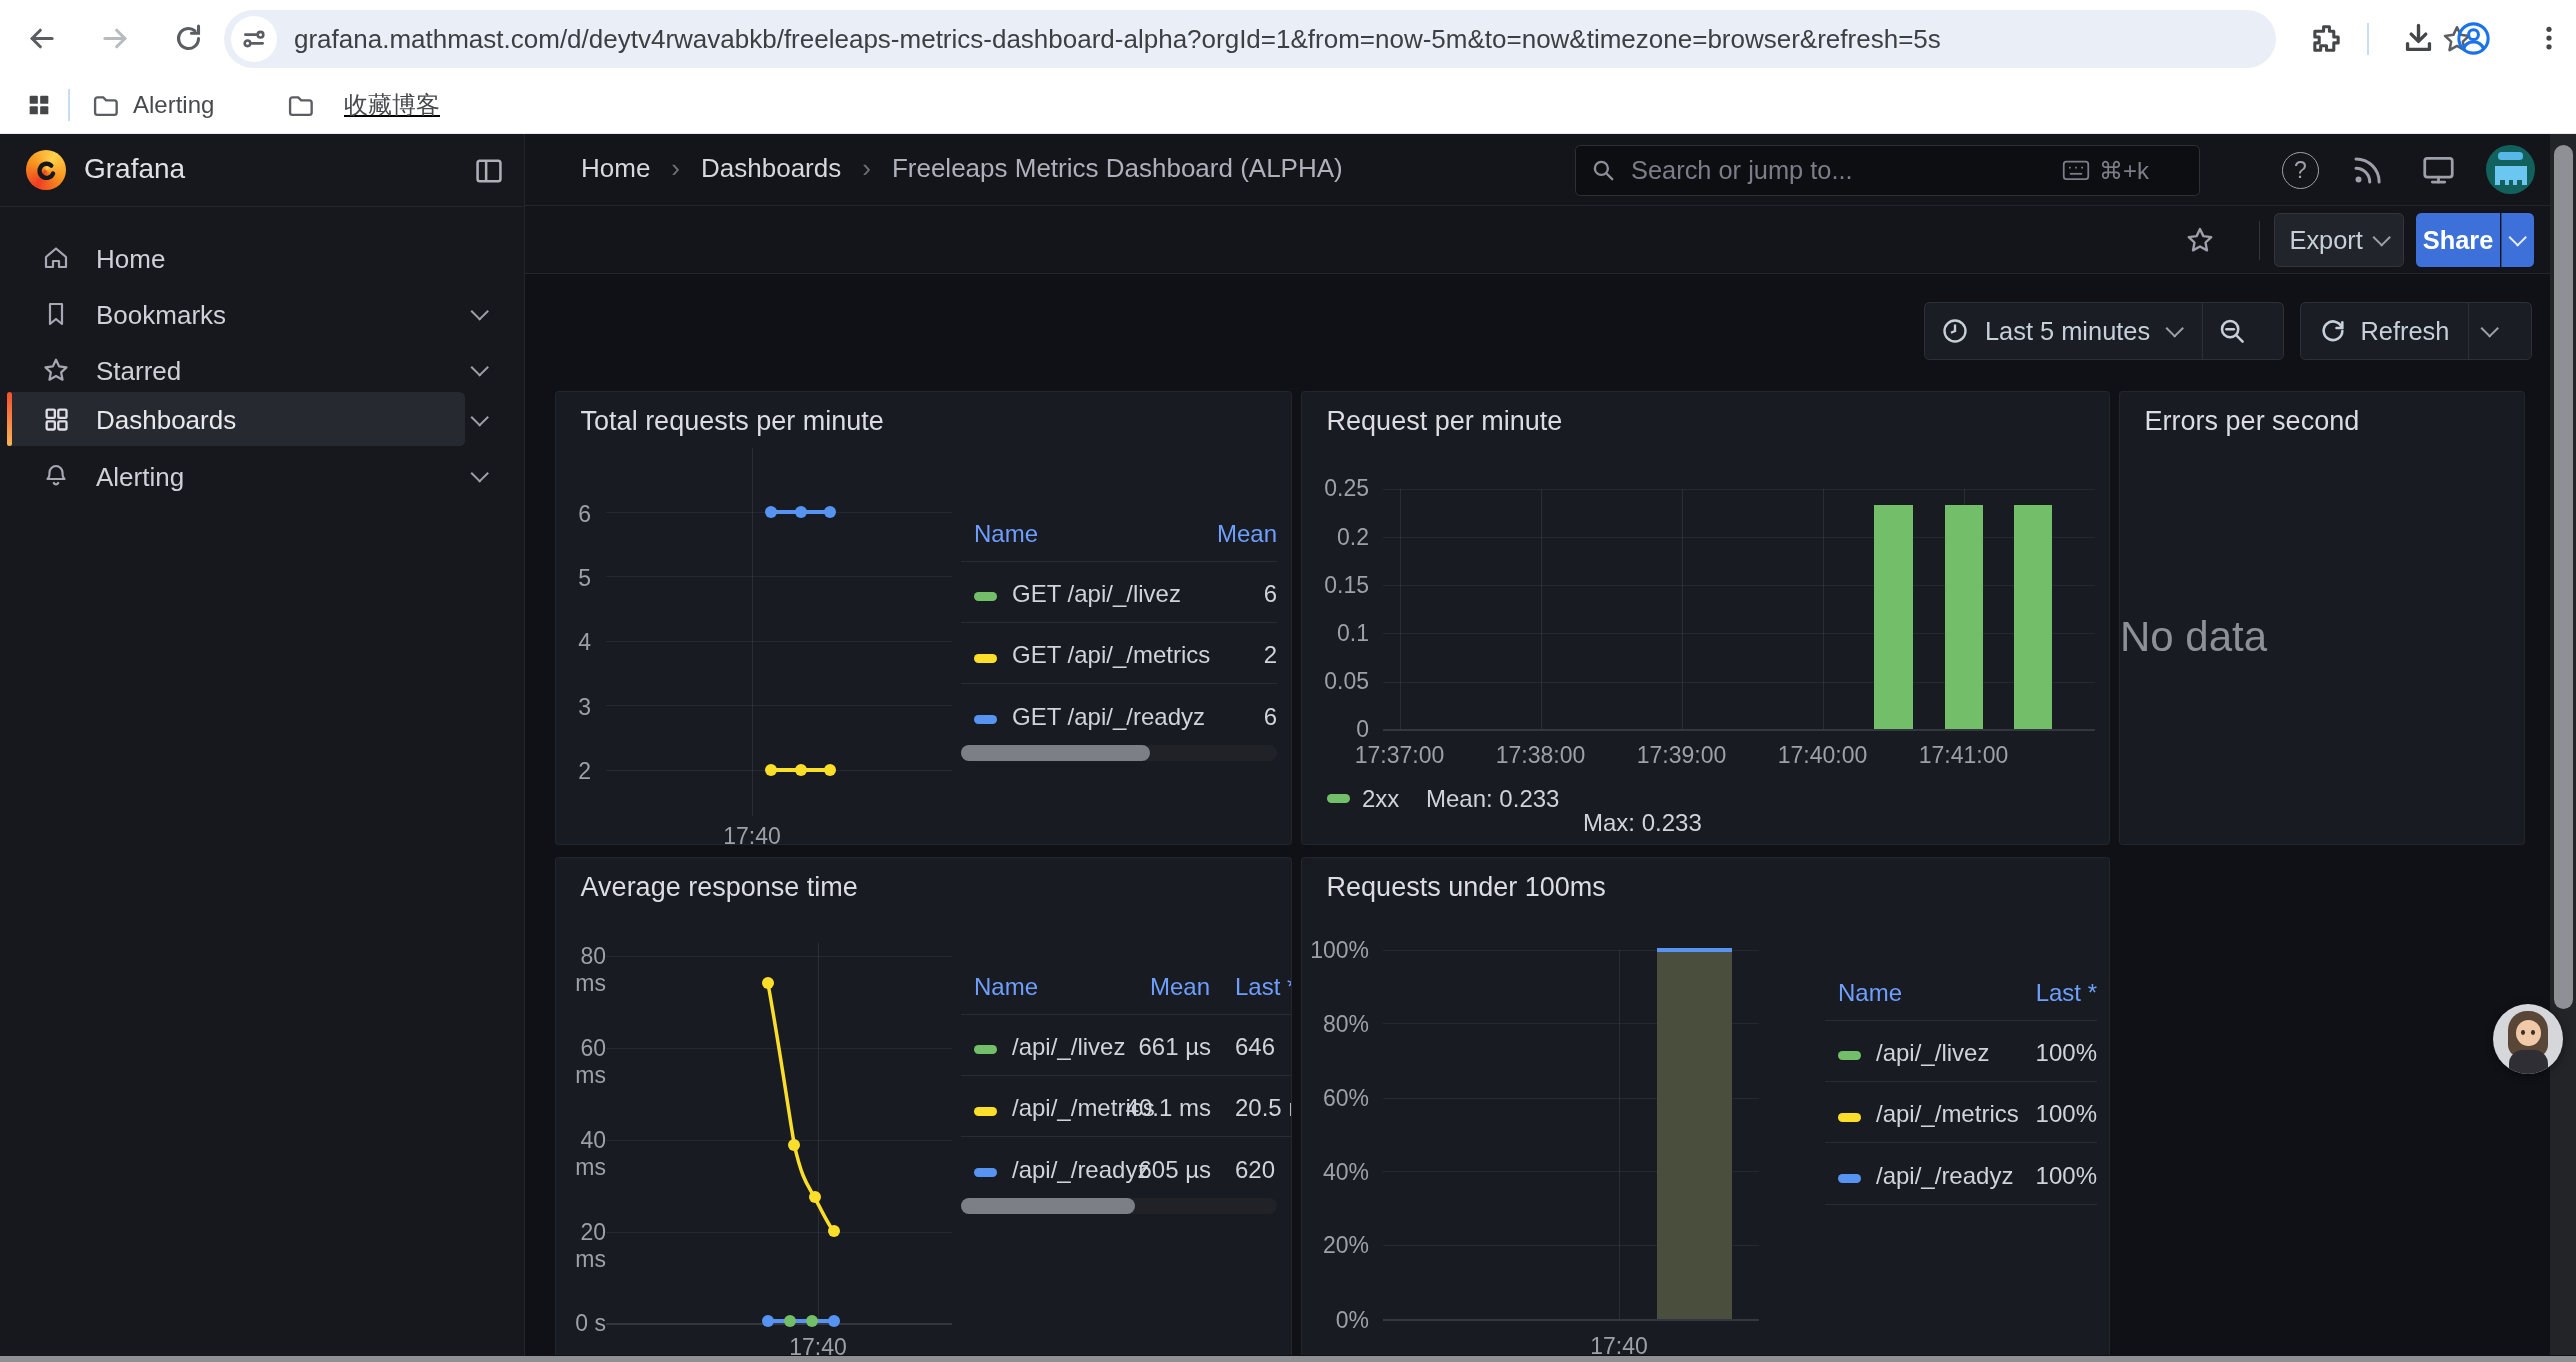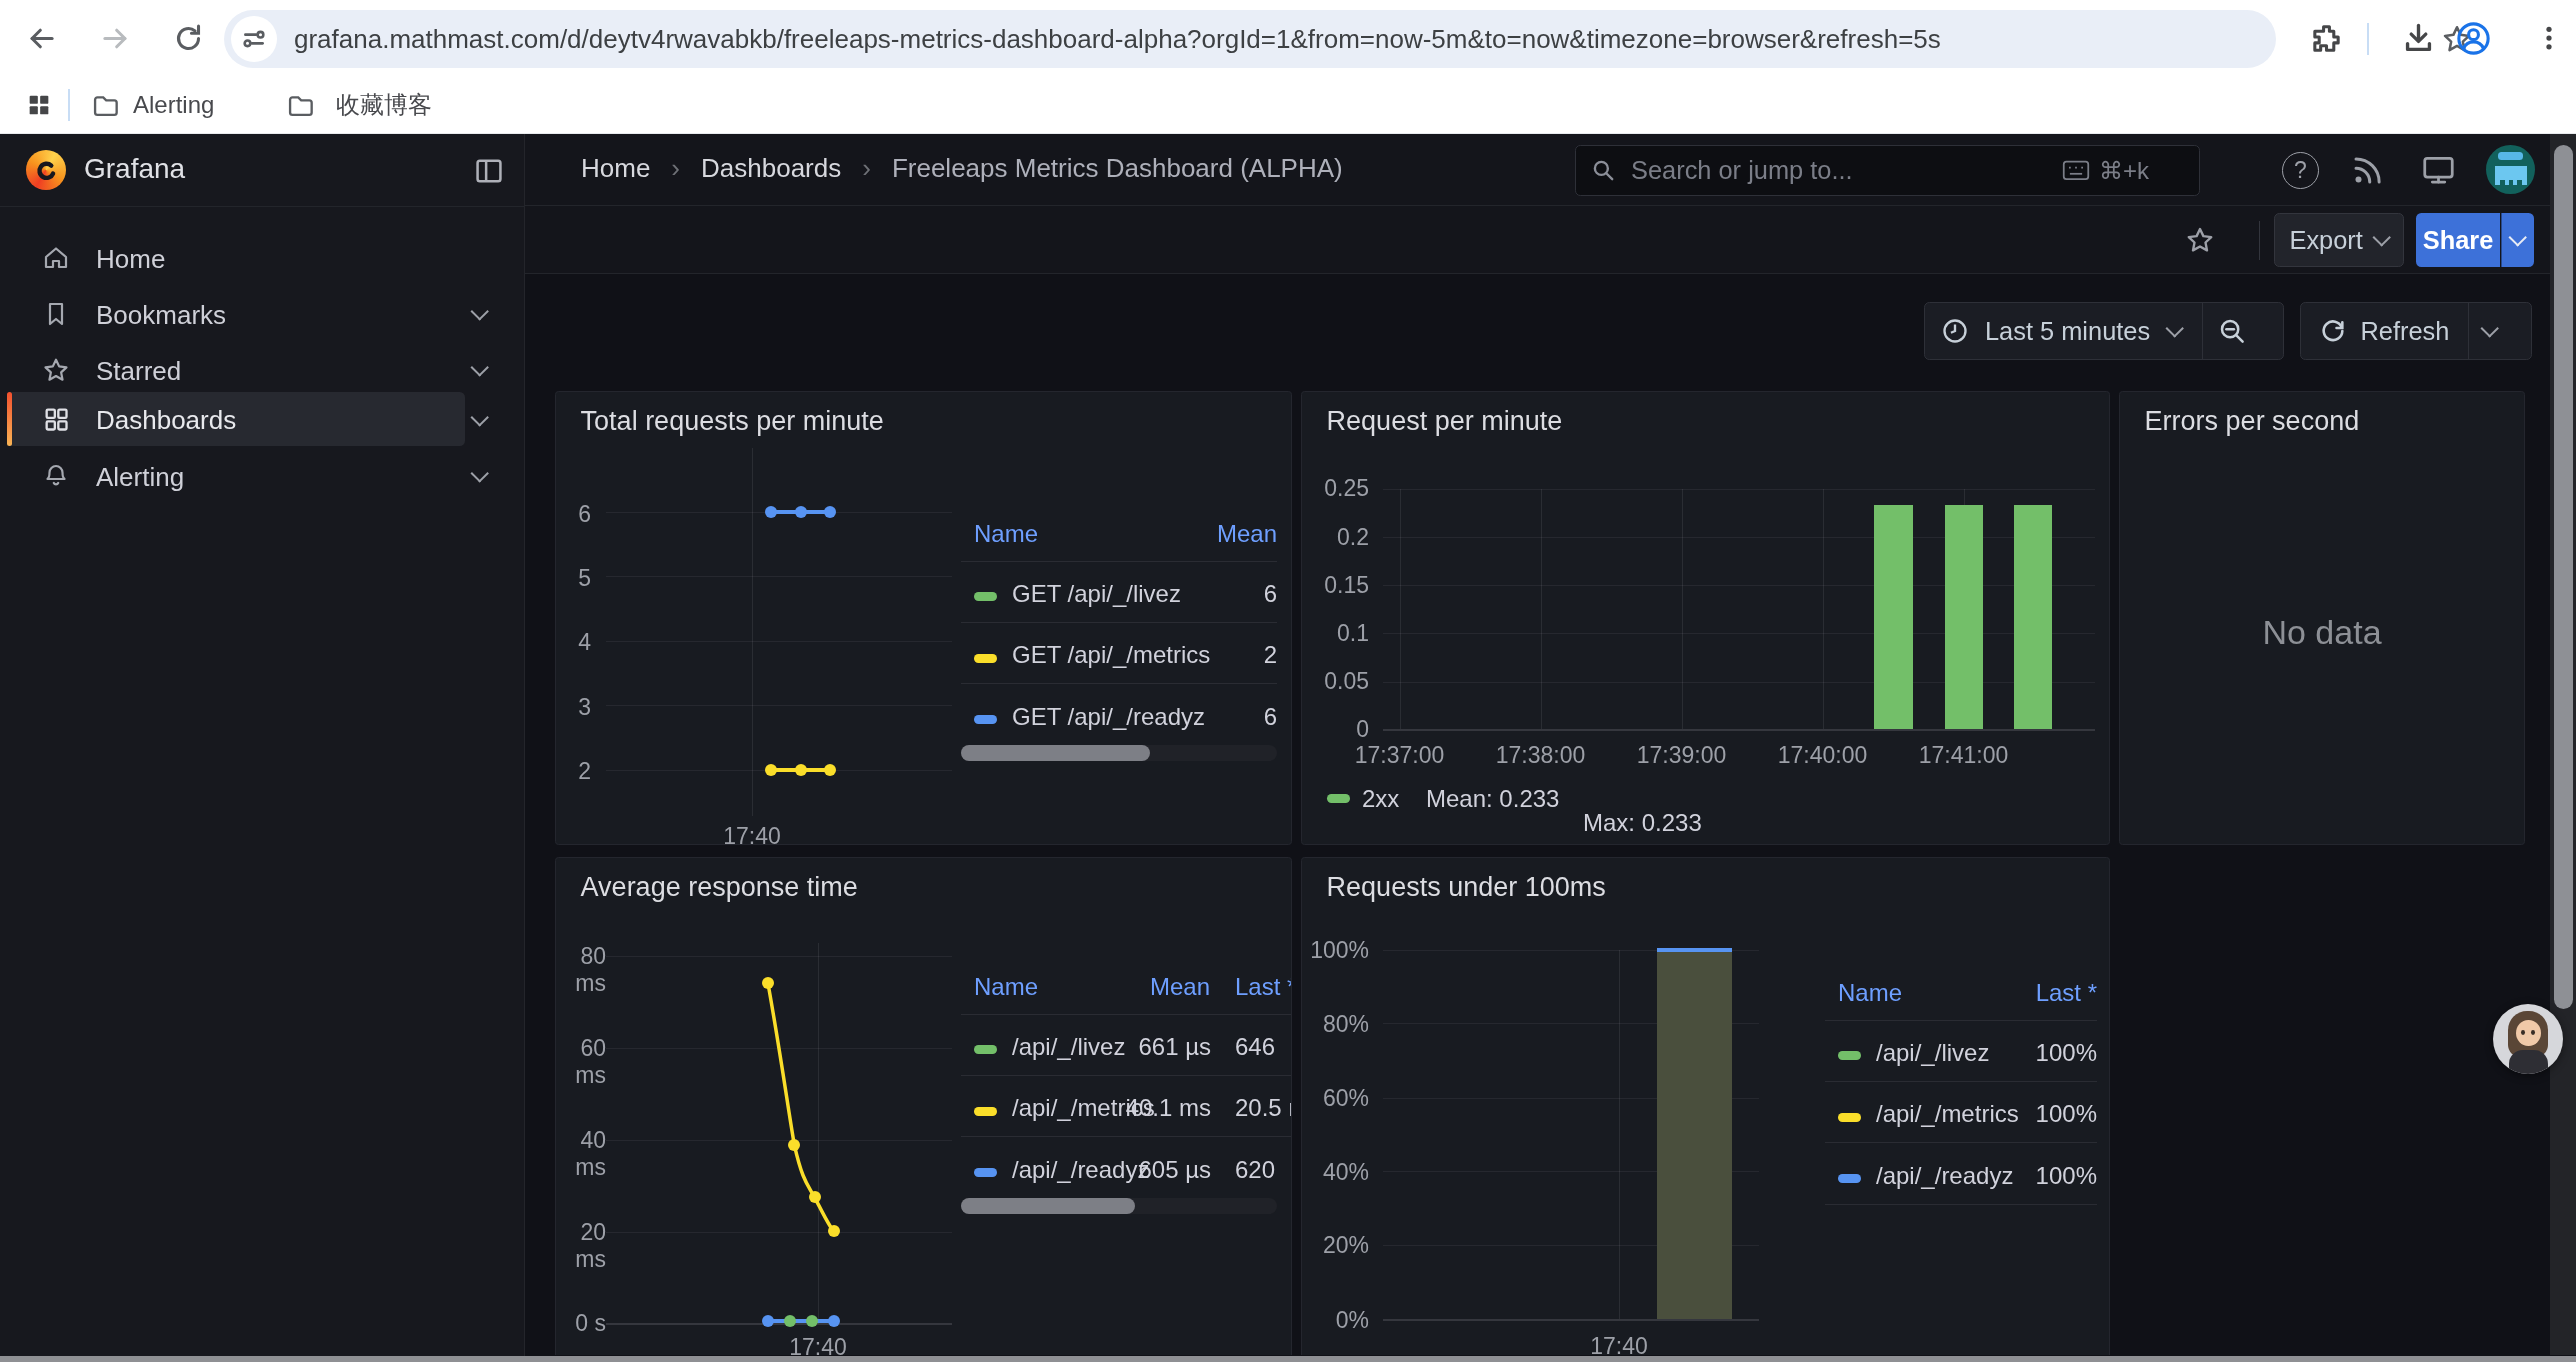--- a/index.html
+++ b/index.html
@@ -42,21 +42,21 @@
   .axisline{height:1.8px;background:rgba(204,204,220,0.16);}
   .dot{width:12.3px;height:12.3px;border-radius:50%;position:absolute;}
   .seriesline{height:3.5px;position:absolute;border-radius:1.8px;}
   .lgd-hdr{font-size:24px;color:#6e9fff;font-weight:500;}
   .lgd-txt{font-size:24px;color:#d1d2dc;}
   .lgd-val{font-size:24px;color:#d1d2dc;text-align:right;}
   .lgd-sep{height:0.9px;background:#2a2c33;}
   .pill{width:23px;height:8.8px;border-radius:4.4px;position:absolute;}
   .scrl-track{background:#202228;border-radius:8px;}
   .scrl-thumb{background:#7d7f86;border-radius:8px;}
-  .nodata{font-size:34px;color:#8d9096;text-align:center;}
+  .nodata{font-size:42px;color:#8d9096;}
 </style>
 </head>
 <body>
 
 <div id="screen">
 
   <div class="abs chrome" style="left:0;top:0;width:2576px;height:77px;">
     <svg class="abs" style="left:24.6px;top:22px;" width="33" height="33" viewBox="0 0 28 28" fill="none" stroke="#5a5d61" stroke-width="2.6" stroke-linecap="round" stroke-linejoin="round">
         <line x1="23" y1="14" x2="6" y2="14"></line>
         <polyline points="13,7 6,14 13,21"></polyline>
@@ -114,21 +114,21 @@
         <rect x="4" y="13" width="7" height="7" rx="1"></rect>
         <rect x="13" y="13" width="7" height="7" rx="1"></rect>
       </svg>
     <div class="abs" style="left:68px;top:12.3px;width:1.8px;height:32px;background:#c8ddf5;"></div>
     <div class="abs" style="left:91px;top:10.5px;height:35px;display:flex;align-items:center;gap:14px;">
       <svg width="28" height="28" viewBox="0 0 24 24" fill="none" stroke="#5a5d61" stroke-width="2">
           <path d="M3.5 7.5a2 2 0 0 1 2-2h5l2.5 2.5h7a2 2 0 0 1 2 2v8.5a2 2 0 0 1-2 2h-14.5a2 2 0 0 1-2-2z"></path>
         </svg>
       <span class="bm-label">Alerting</span>
     </div>
-    <div class="abs" style="left:286px;top:10.5px;height:35px;display:flex;align-items:center;gap:22px;">
+    <div class="abs" style="left:286px;top:10.5px;height:35px;display:flex;align-items:center;gap:30px;text-decoration:underline;">
       <svg width="28" height="28" viewBox="0 0 24 24" fill="none" stroke="#5a5d61" stroke-width="2">
           <path d="M3.5 7.5a2 2 0 0 1 2-2h5l2.5 2.5h7a2 2 0 0 1 2 2v8.5a2 2 0 0 1-2 2h-14.5a2 2 0 0 1-2-2z"></path>
         </svg>
       <span class="bm-label">收藏博客</span>
     </div>
   </div>
 
   <div class="abs sidebar" style="left:0;top:134px;width:525px;height:1228px;box-sizing:border-box;">
     <div class="abs" style="left:0;top:0;width:525px;height:72px;border-bottom:0.9px solid #23252b;">
       <div class="abs" style="left:26px;top:16px;width:40px;height:40px;border-radius:50%;background:conic-gradient(from 210deg,#ef3e23,#f7941e,#ffd24c,#f7941e,#ef3e23);">

